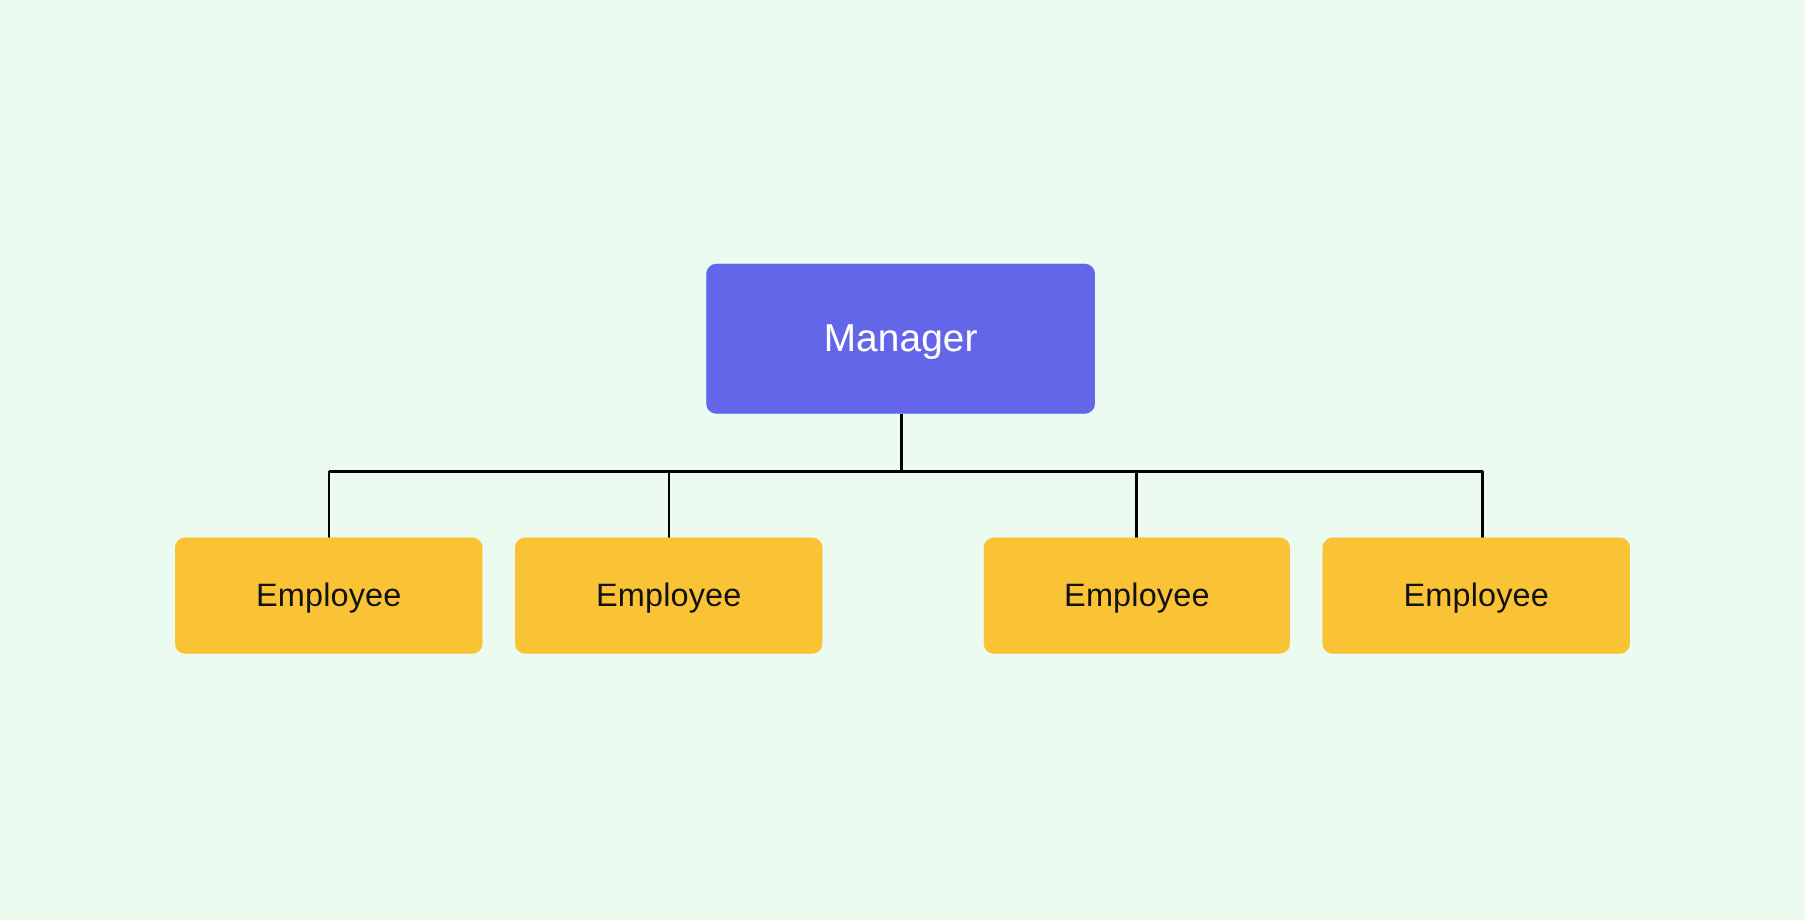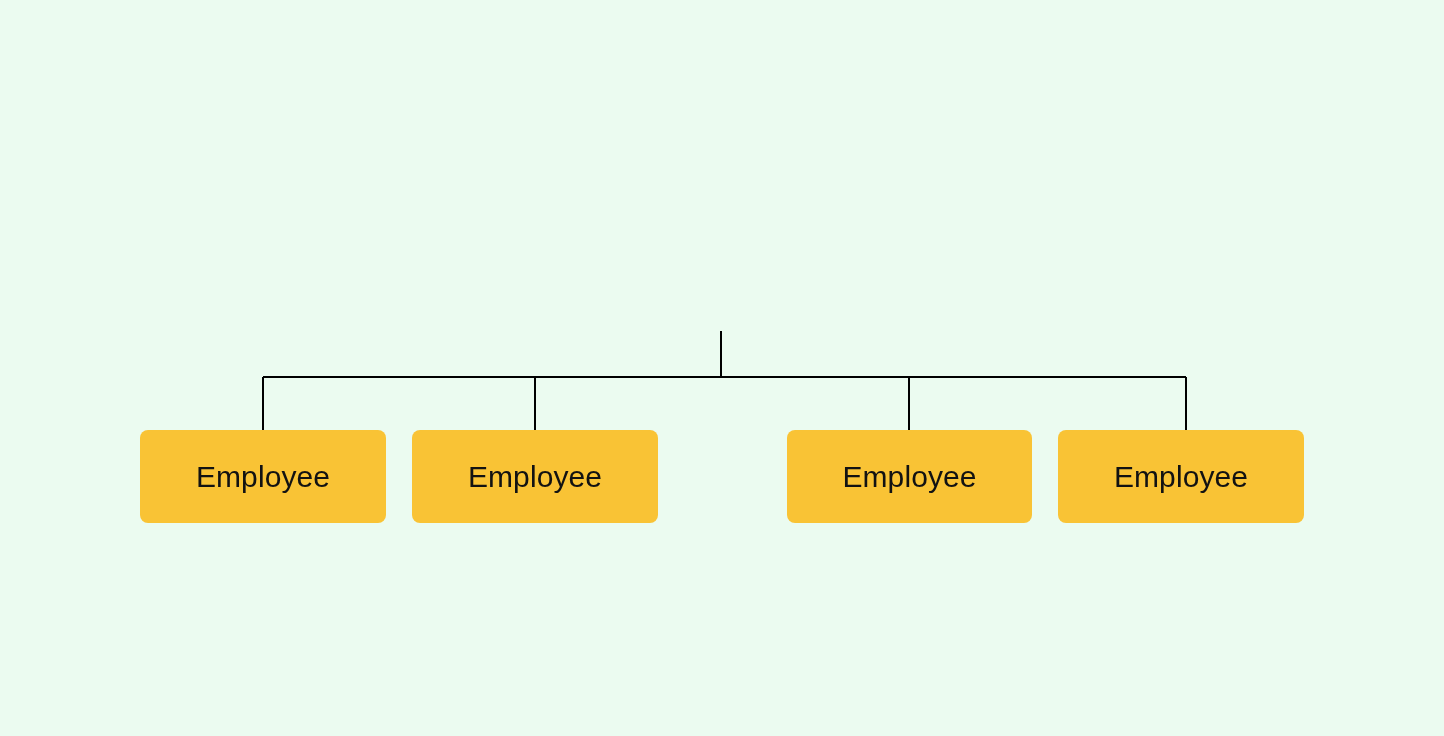--- a/index.html
+++ b/index.html
@@ -48,40 +48,43 @@
   }
   .node-root .node-label {
     font-size: 31px;
     letter-spacing: 0.1px;
   }
   .node-leaf {
     background: #f9c335;
     color: #121212;
   }
   .node-leaf .node-label {
-    font-size: 30px;
+    font-size: 26px;
     letter-spacing: 0.1px;
   }
 </style>
 </head>
 <body style="width: 1444px; height: 736px; background: rgb(235, 251, 240);">
 
 <div id="chart-canvas" style="width: 1444px; height: 736px; background: rgb(235, 251, 240);">
 
   <svg id="connector-layer" viewBox="0 0 1444 736" width="1444" height="736" xmlns="http://www.w3.org/2000/svg">
     <g id="connector-group" stroke="#000000" stroke-width="2" fill="none" shape-rendering="crispEdges">
         <line x1="721" y1="331" x2="721" y2="377"></line>
         <line x1="263" y1="377" x2="1186" y2="377"></line>
         <line x1="263" y1="377" x2="263" y2="430"></line>
         <line x1="535" y1="377" x2="535" y2="430"></line>
         <line x1="909" y1="377" x2="909" y2="430"></line>
         <line x1="1186" y1="377" x2="1186" y2="430"></line>
       </g>
   </svg>
 
+  <div class="node node-root" style="left: 565px; top: 211px; width: 311px; height: 120px; background: rgb(99, 102, 232); color: rgb(255, 255, 255);">
+    <span class="node-label">Manager</span>
+  </div>
 
   <div class="node node-leaf" style="left: 140px; top: 430px; width: 246px; height: 93px; background: rgb(249, 195, 53); color: rgb(18, 18, 18);">
     <span class="node-label">Employee</span>
   </div>
 
   <div class="node node-leaf" style="left: 412px; top: 430px; width: 246px; height: 93px; background: rgb(249, 195, 53); color: rgb(18, 18, 18);">
     <span class="node-label">Employee</span>
   </div>
 
   <div class="node node-leaf" style="left: 787px; top: 430px; width: 245px; height: 93px; background: rgb(249, 195, 53); color: rgb(18, 18, 18);">

